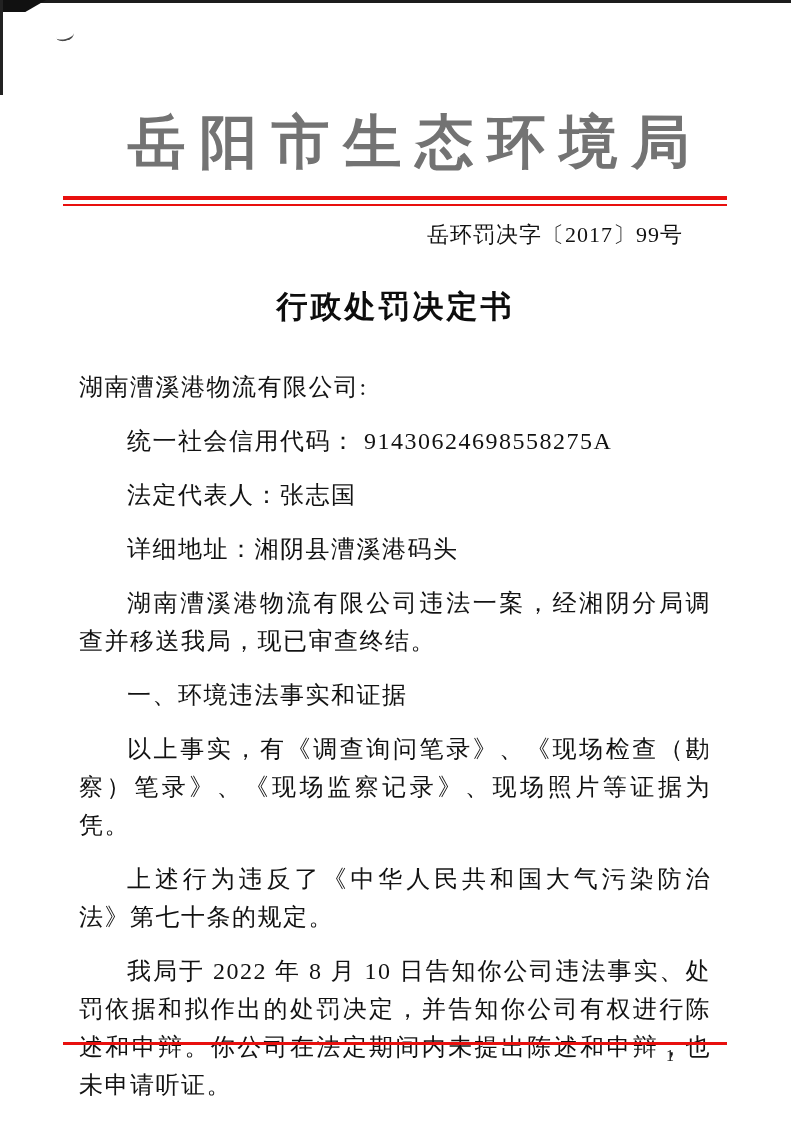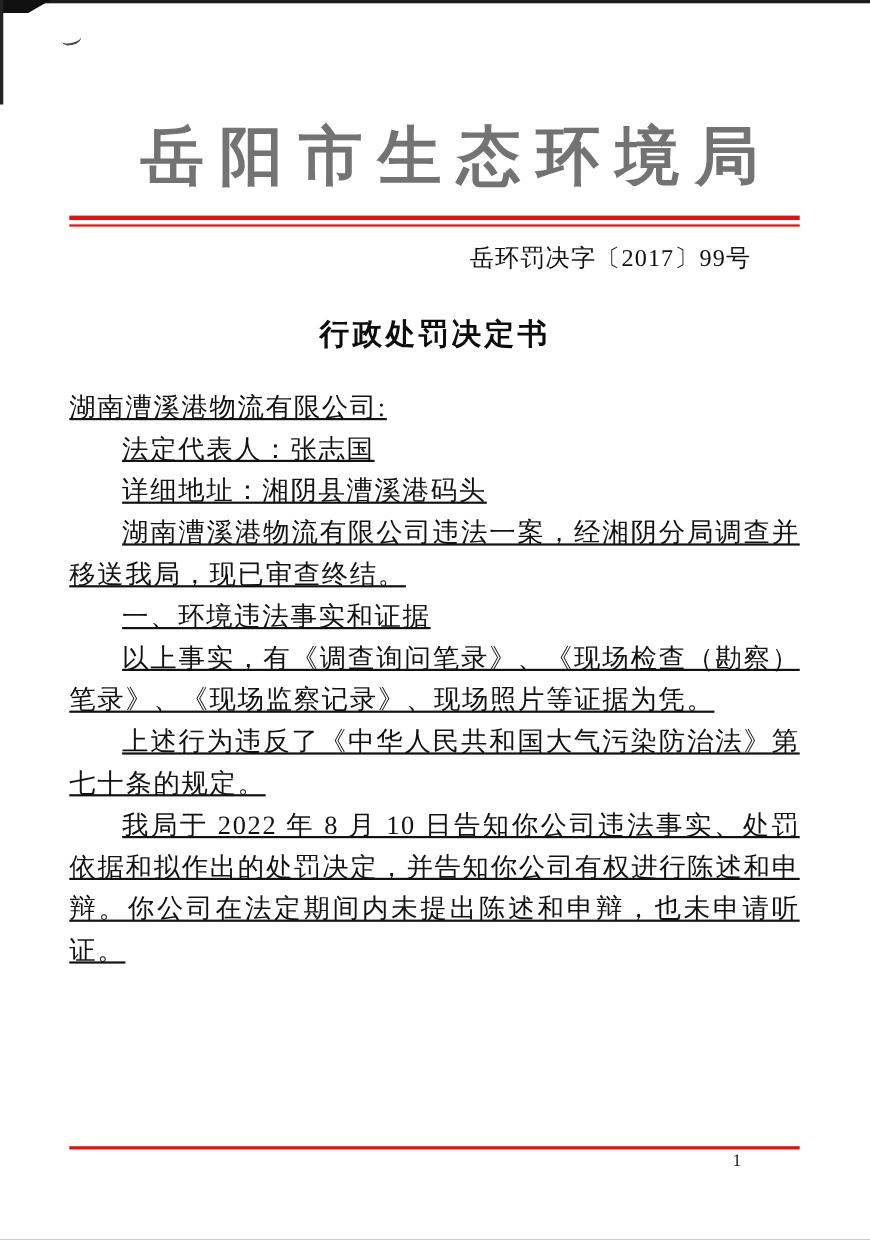--- a/index.html
+++ b/index.html
@@ -78,42 +78,41 @@
     font-size: 22px;
     color: #111;
     letter-spacing: 1px;
   }
   .doc-title {
     position: absolute;
     top: 286px;
     left: 0;
     width: 100%;
     text-align: center;
-    font-size: 27px;
+    font-size: 31px;
     font-weight: bold;
     color: #0d0d0d;
     letter-spacing: 3px;
     font-family: "Liberation Sans", "DejaVu Sans", sans-serif;
   }
   
   .doc-body {
     position: absolute;
     top: 352px;
     left: 63px;
     width: 664px;
     color: #121212;
   }
   .doc-body .para {
-    margin: 0;
+    margin: 16px;
     font-size: 24px;
     line-height: 38px;
     letter-spacing: 1.5px;
     text-align: justify;
     text-justify: inter-ideograph;
-    text-decoration: underline;
   }
   .doc-body .para.indent {
     text-indent: 2em;
   }
   
   .footer-red-line {
     position: absolute;
     top: 1042px; left: 63px;
     width: 664px; height: 3px;
     background: #e8100e;
@@ -139,20 +138,21 @@
   <div class="agency-title">岳阳市生态环境局</div>
   <div class="red-line-thick"></div>
   <div class="red-line-thin"></div>
 
   <div class="doc-number">岳环罚决字〔2017〕99号</div>
 
   <div class="doc-title">行政处罚决定书</div>
 
   <div class="doc-body">
       <p class="para">湖南漕溪港物流有限公司:</p>
+      <p class="para indent">统一社会信用代码： 91430624698558275A</p>
       <p class="para indent">法定代表人：张志国</p>
       <p class="para indent">详细地址：湘阴县漕溪港码头</p>
       <p class="para indent">湖南漕溪港物流有限公司违法一案，经湘阴分局调查并移送我局，现已审查终结。</p>
       <p class="para indent">一、环境违法事实和证据</p>
       <p class="para indent">以上事实，有《调查询问笔录》、《现场检查（勘察）笔录》、《现场监察记录》、现场照片等证据为凭。</p>
       <p class="para indent">上述行为违反了《中华人民共和国大气污染防治法》第七十条的规定。</p>
       <p class="para indent">我局于 2022 年 8 月 10 日告知你公司违法事实、处罚依据和拟作出的处罚决定，并告知你公司有权进行陈述和申辩。你公司在法定期间内未提出陈述和申辩，也未申请听证。</p>
     </div>
 
   <div class="footer-red-line"></div>

